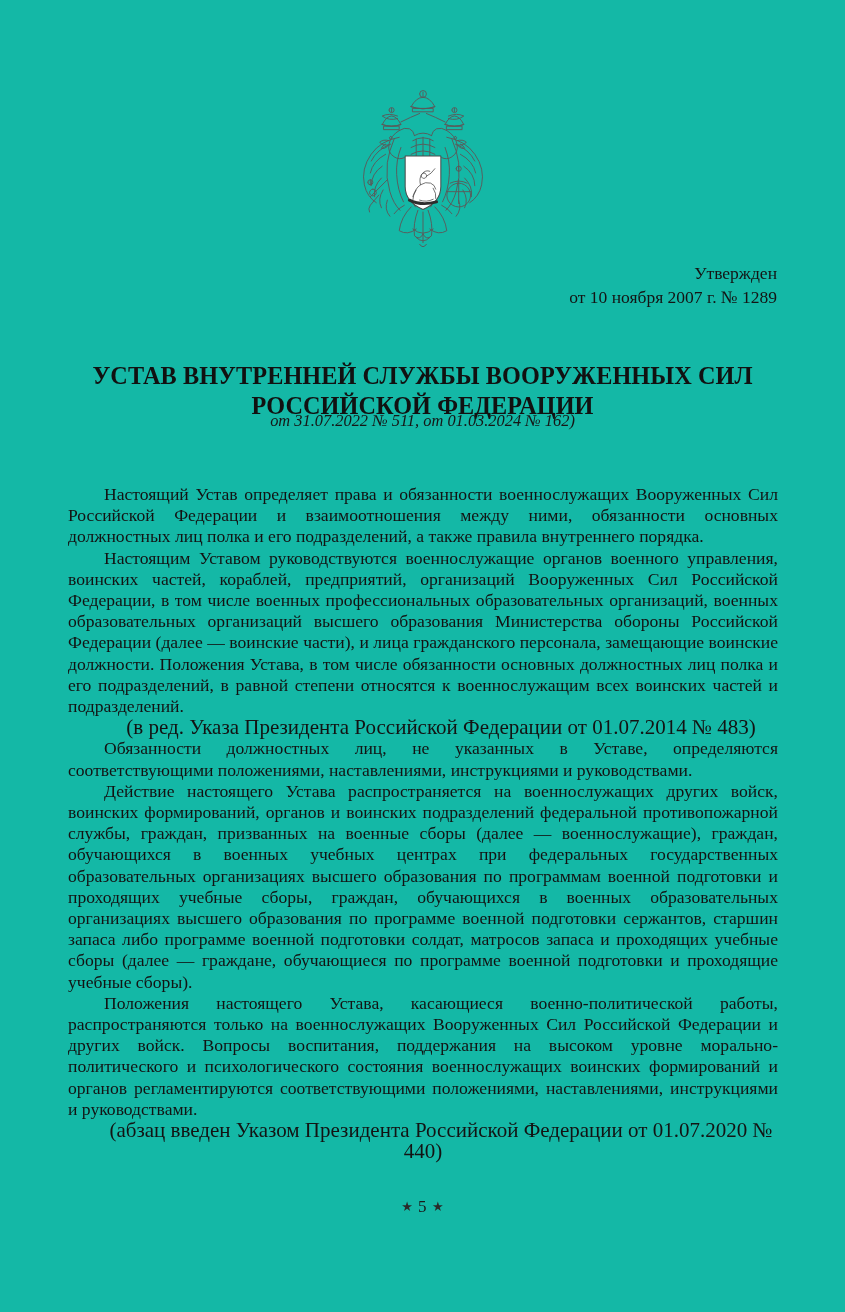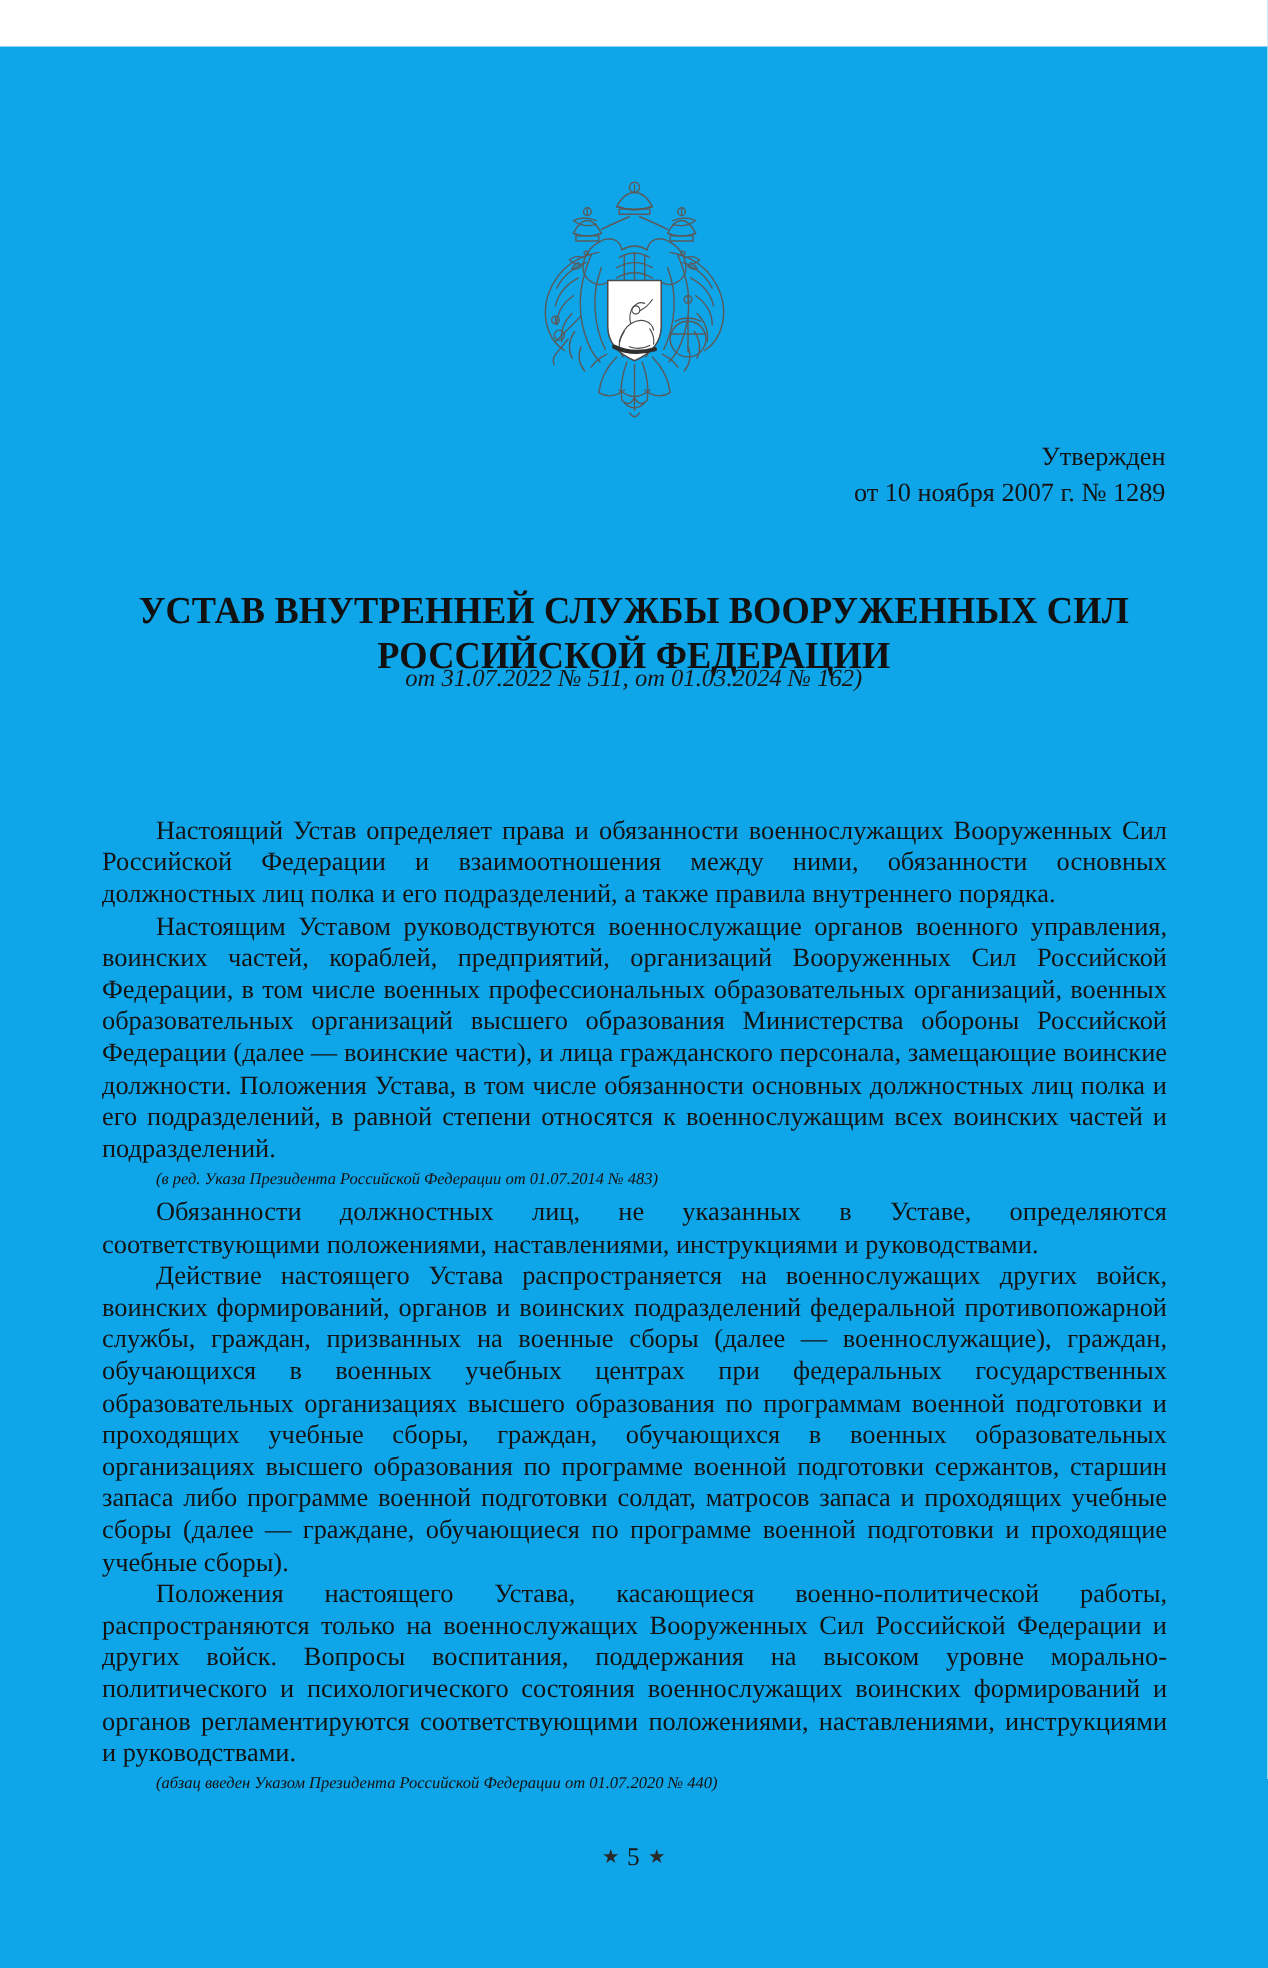--- a/index.html
+++ b/index.html
@@ -13,23 +13,22 @@
     height: 1312px;
     position: relative;
     overflow: hidden;
     font-family: "Liberation Serif", "DejaVu Serif", serif;
     color: #1a1a1a;
   }
 
   .page {
     position: absolute;
     inset: 0;
-    background: #0ea5e9;
+    background: #14b8a6;
     padding: 0;
-    margin-top: 31px;
   }
 
   
   .emblem-wrap {
     position: absolute;
     top: 88px;
     left: 0;
     width: 845px;
     display: flex;
     justify-content: center;
@@ -82,40 +81,39 @@
     font-style: italic;
     font-size: 16.4px;
     line-height: 21.2px;
     color: #161616;
   }
   .amend-block .a-line { display: block; white-space: nowrap; }
 
   
   .body-text {
     position: absolute;
-    top: 512px;
+    top: 484px;
     left: 68px;
     width: 710px;
     font-size: 17.6px;
     line-height: 21.2px;
     color: #131313;
   }
   p.para {
     margin: 0;
     text-align: justify;
     text-justify: inter-word;
     text-indent: 36px;
     hyphens: manual;
   }
   p.note {
     margin: 0;
     text-indent: 36px;
-    text-align: left;
-    font-style: italic;
-    font-size: 11px;
+    text-align: center;
+    font-size: 21px;
     line-height: 21.2px;
   }
 
   
   .footer {
     position: absolute;
     top: 1196px;
     left: 0;
     width: 845px;
     text-align: center;

